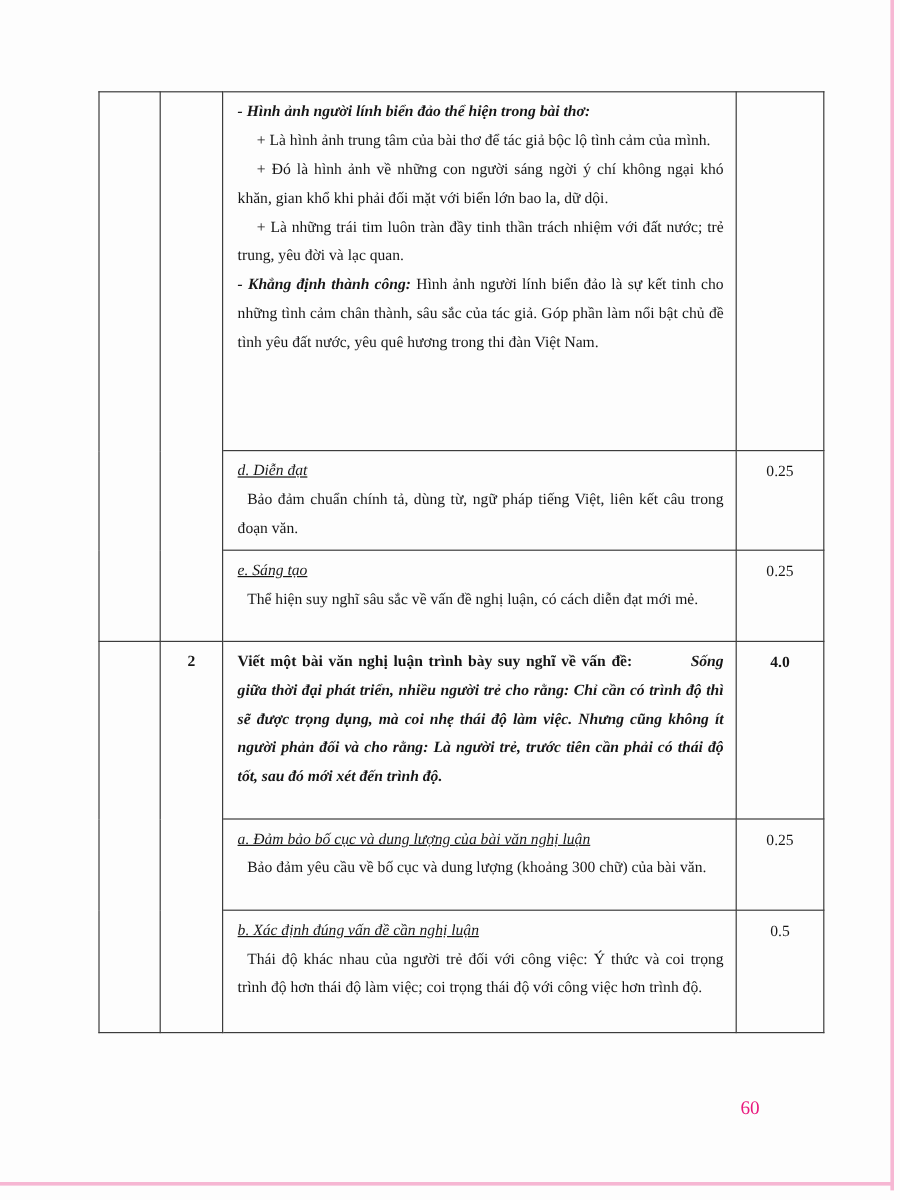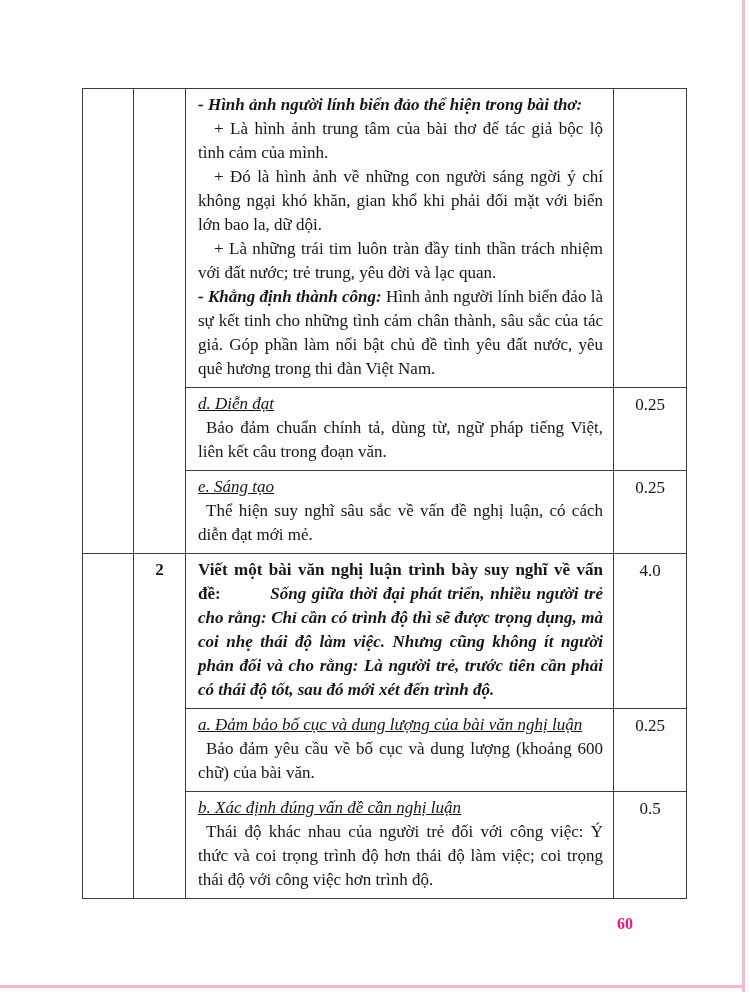--- a/index.html
+++ b/index.html
@@ -19,46 +19,46 @@
   .edge-bottom { position:absolute; left:0; top:985px; width:744px; height:3px; background:var(--edge); }
 
   .header {
     position:absolute; left:84px; top:51px; width:578px;
     display:flex; justify-content:space-between; align-items:baseline;
     color:var(--accent); font-weight:bold; font-style:italic; font-size:15.5px;
     white-space:nowrap;
   }
 
   table.rubric {
-    position:absolute; left:82px; top:88px; width:604px;
+    position:absolute; left:82px; top:76px; width:604px;
     border-collapse:collapse; table-layout:fixed;
-    font-size:17px; line-height:24px;
+    font-size:13px; line-height:24px;
   }
   table.rubric td { border:1px solid var(--tborder); vertical-align:top; }
   td.cell-blank { }
   td.cell-num { text-align:center; font-weight:bold; padding-top:4px; }
   td.cell-content { padding:4px 10px 6px 12px; text-align:justify; }
   td.cell-score { text-align:center; padding-top:5px; }
-  td.cell-score.bold { font-weight:normal;margin-top:32px; }
+  td.cell-score.bold { font-weight:bold;margin-top:32px; }
 
   p.p-plus { text-indent:16px; }
   p.p-ind { text-indent:8px; }
   .bi { font-weight:bold; font-style:italic; }
   .it { font-style:italic;text-decoration:underline; }
   .prompt { font-weight:bold; }
   .prompt .detail { font-style:italic;margin-left:44px; }
 
   .footer-quote {
     position:absolute; left:110px; top:915px;
     color:var(--accent); font-weight:bold; font-style:italic; font-size:16px;
     white-space:nowrap;
   }
   .footer-page {
     position:absolute; left:617px; top:915px;
-    color:var(--accent); font-weight:bold; font-size:16px;
+    color:var(--accent); font-weight:normal; font-size:16px;
   }
 </style>
 </head>
 <body>
 
 <div class="page" style="--accent: #e9197e; --edge: #f6b7d3; --tborder: #3c3c3c;">
 
 
   <table class="rubric">
     <colgroup>
@@ -103,21 +103,21 @@
         <td class="cell-num" rowspan="3">2</td>
         <td class="cell-content" style="height:148px">
           <p class="prompt"><span>Viết một bài văn nghị luận trình bày suy nghĩ về vấn đề: </span><span class="detail">Sống giữa thời đại phát triển, nhiều người trẻ cho rằng: Chỉ cần có trình độ thì sẽ được trọng dụng, mà coi nhẹ thái độ làm việc. Nhưng cũng không ít người phản đối và cho rằng: Là người trẻ, trước tiên cần phải có thái độ tốt, sau đó mới xét đến trình độ.</span></p>
         </td>
         <td class="cell-score bold">4.0</td>
       </tr>
 
       <tr>
         <td class="cell-content" style="height:76px">
           <p><span class="it">a. Đảm bảo bố cục và dung lượng của bài văn nghị luận</span></p>
-          <p class="p-ind">Bảo đảm yêu cầu về bố cục và dung lượng (khoảng 600 chữ) của bài văn.</p>
+          <p class="p-ind">Bảo đảm yêu cầu về bố cục và dung lượng (khoảng 300 chữ) của bài văn.</p>
         </td>
         <td class="cell-score">0.25</td>
       </tr>
 
       <tr>
         <td class="cell-content" style="height:102px">
           <p><span class="it">b. Xác định đúng vấn đề cần nghị luận</span></p>
           <p class="p-ind">Thái độ khác nhau của người trẻ đối với công việc: Ý thức và coi trọng trình độ hơn thái độ làm việc; coi trọng thái độ với công việc hơn trình độ.</p>
         </td>
         <td class="cell-score">0.5</td>

